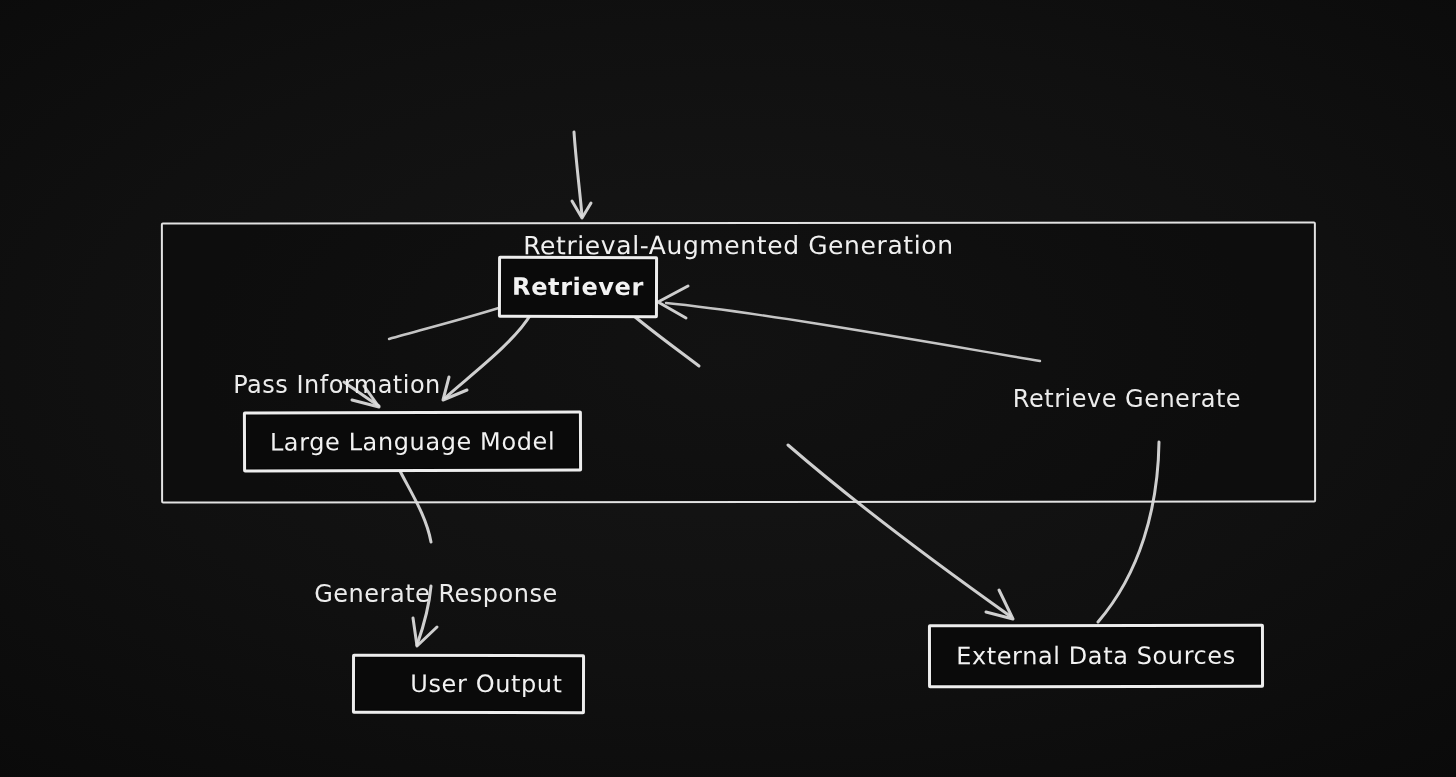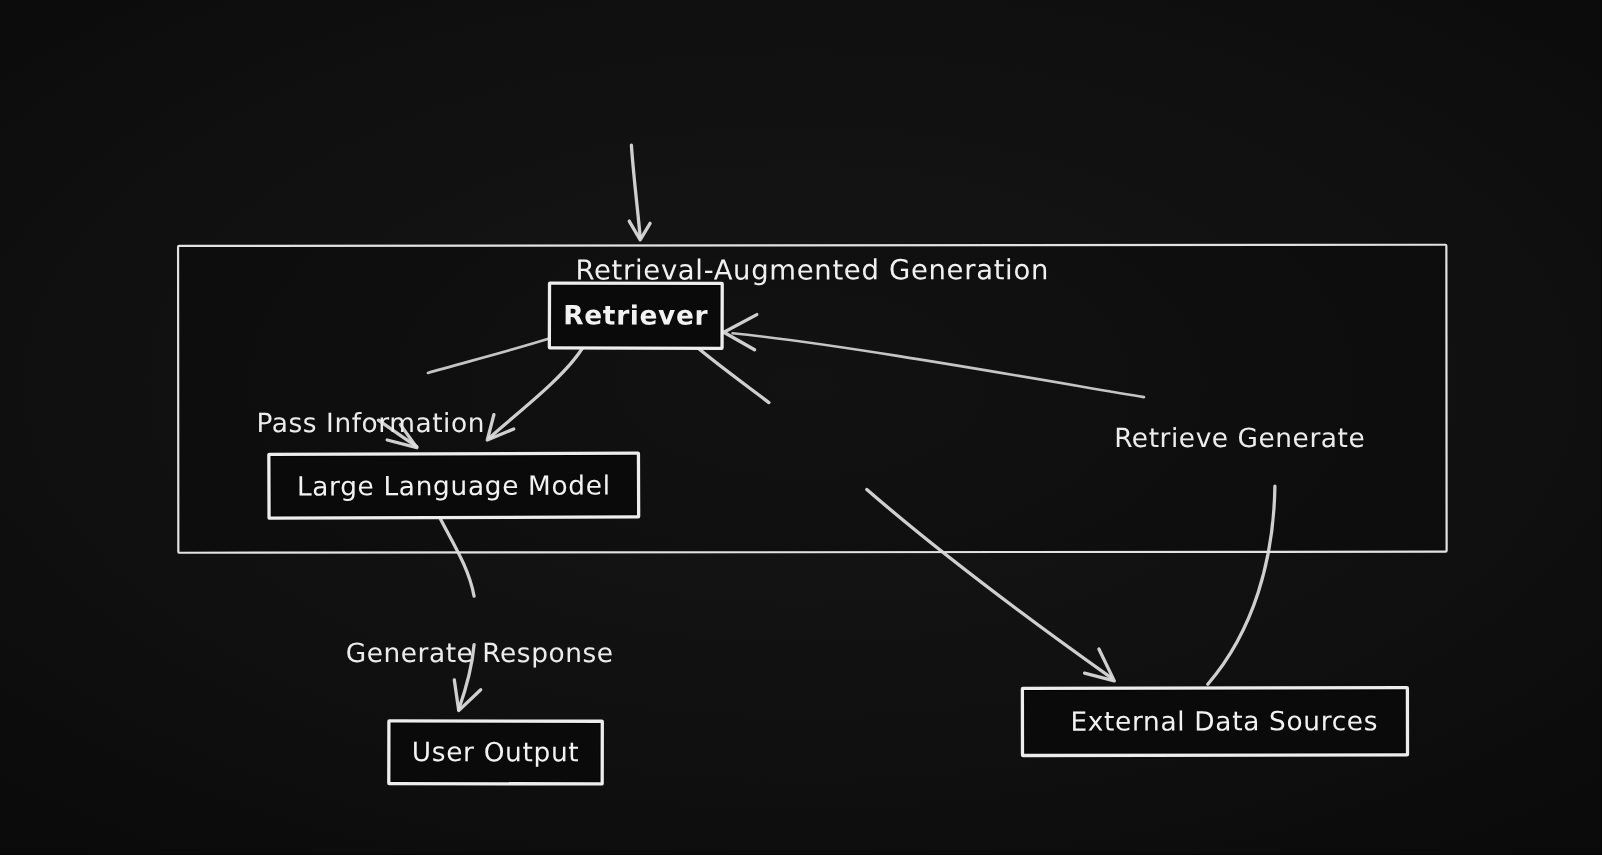--- a/index.html
+++ b/index.html
@@ -25,22 +25,22 @@
   }
   .node{
     position:absolute;z-index:3;display:flex;align-items:center;justify-content:center;
     border:3px solid #ededed;border-radius:2px;background:#0a0a0a;
     color:#f2f2f2;font-size:24px;letter-spacing:0.6px;white-space:nowrap;
     box-shadow:0 0 0 1px rgba(0,0,0,.6) inset;
   }
   .node-user-input{left:473px;top:73px;width:164px;height:56px;transform:rotate(-0.2deg);}
   .node-retriever{left:498px;top:256px;width:154px;height:56px;transform:rotate(0.15deg);font-weight:bold;}
   .node-llm{left:243px;top:411px;width:333px;height:55px;transform:rotate(-0.2deg);}
-  .node-user-output{left:352px;top:654px;width:191px;height:54px;transform:rotate(0.1deg);}
-  .node-eds{left:928px;top:624px;width:330px;height:58px;transform:rotate(-0.1deg);padding-left:17px;}
+  .node-user-output{left:352px;top:654px;width:191px;height:54px;transform:rotate(0.1deg);padding-left:36px;}
+  .node-eds{left:928px;top:624px;width:330px;height:58px;transform:rotate(-0.1deg);}
   .edge-label{
     position:absolute;z-index:3;color:#ececec;font-size:24px;letter-spacing:0.5px;
     text-align:center;white-space:nowrap;transform:translate(-50%,-50%);line-height:1.35;
   }
   .lbl-pass{left:337px;top:361px;margin-top:24px;}
   .lbl-query{left:740px;top:404px;}
   .lbl-retrieve{left:1127px;top:399px;}
   .lbl-generate{left:436px;top:564px;margin-top:30px;}
 </style>
 </head>

